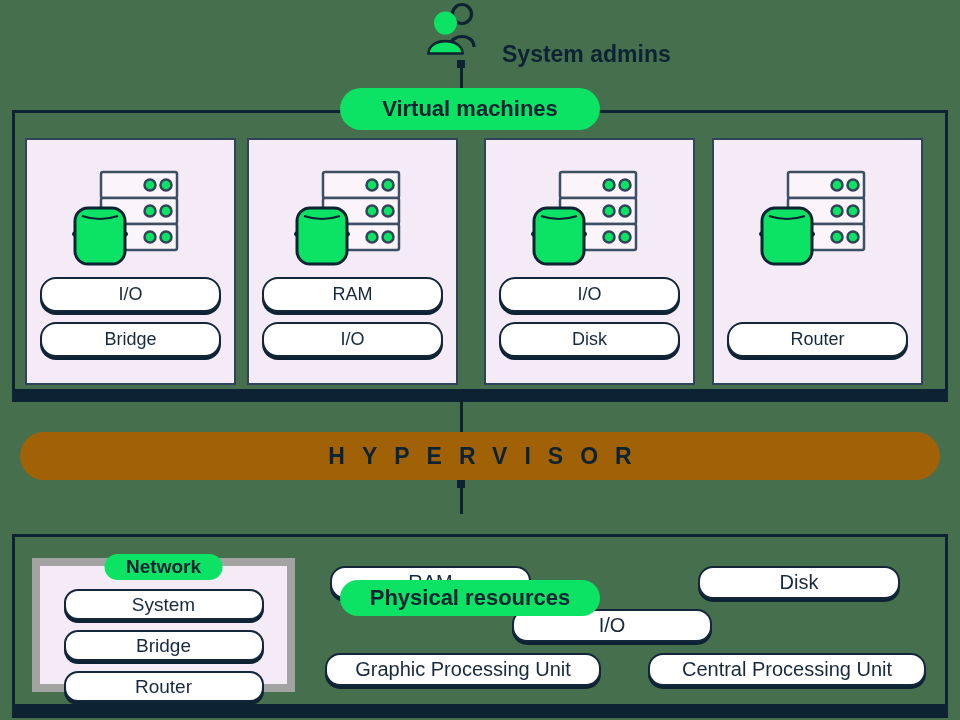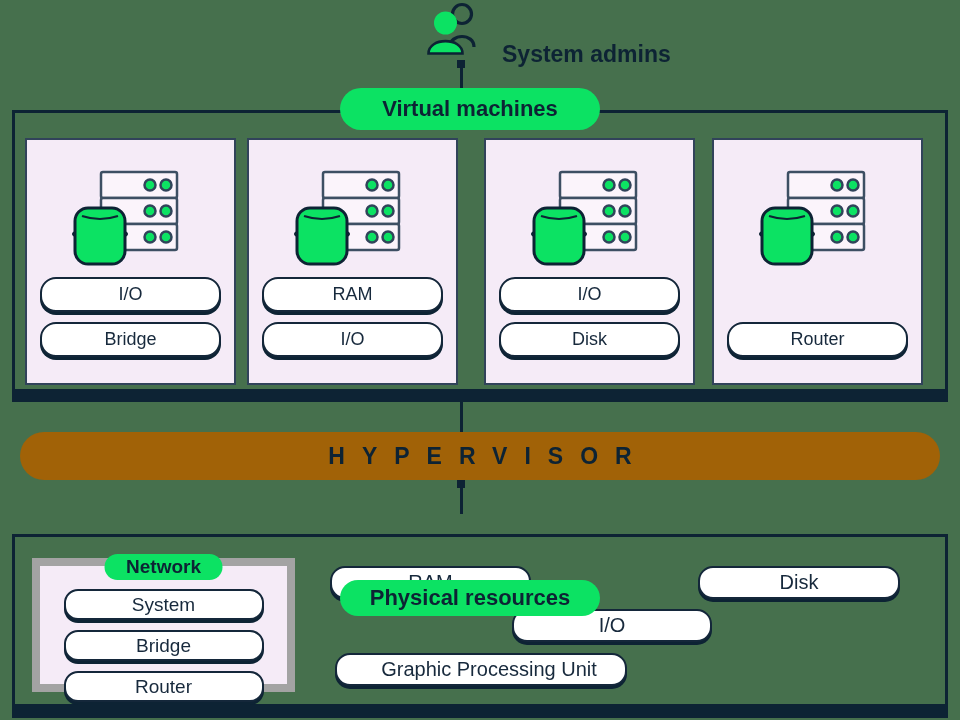--- a/index.html
+++ b/index.html
@@ -192,16 +192,17 @@
     <div class="net-panel">
       <div class="net-label">Network</div>
       <div class="white-pill">System</div>
       <div class="white-pill">Bridge</div>
       <div class="white-pill">Router</div>
     </div>
 
     <div class="white-pill res-pill" style="left:315px;top:29px;width:197px;">RAM</div>
     <div class="white-pill res-pill" style="left:683px;top:29px;width:198px;">Disk</div>
     <div class="white-pill res-pill" style="left:497px;top:72px;width:196px;">I/O</div>
-    <div class="white-pill res-pill" style="left:320px;top:116px;width:272px;padding-left:16px;">Graphic Processing Unit</div>
+    <div class="white-pill res-pill" style="left:310px;top:116px;width:272px;">Graphic Processing Unit</div>
+    <div class="white-pill res-pill" style="left:633px;top:116px;width:274px;">Central Processing Unit</div>
   </div>
 
 </div>
 
 </body></html>

